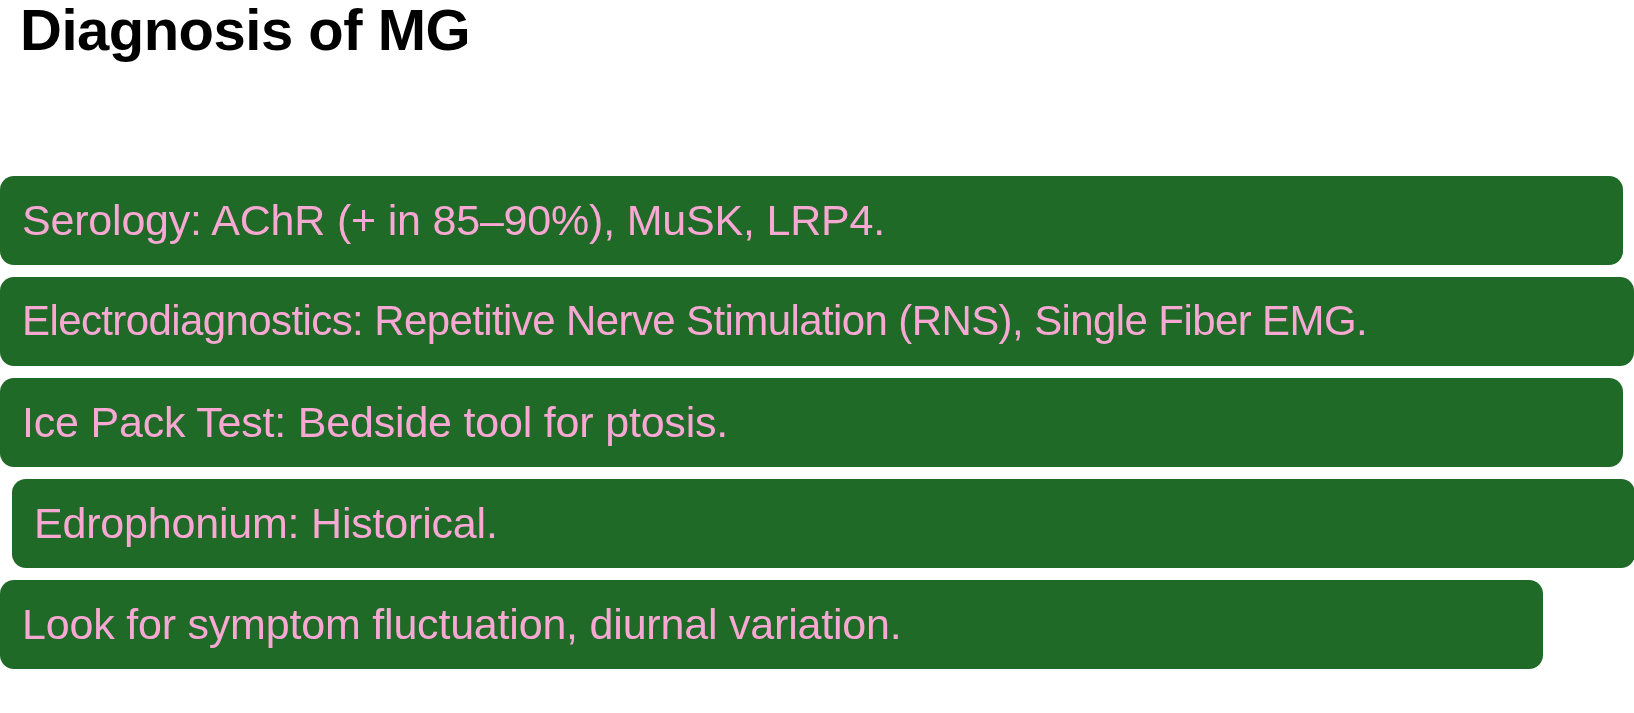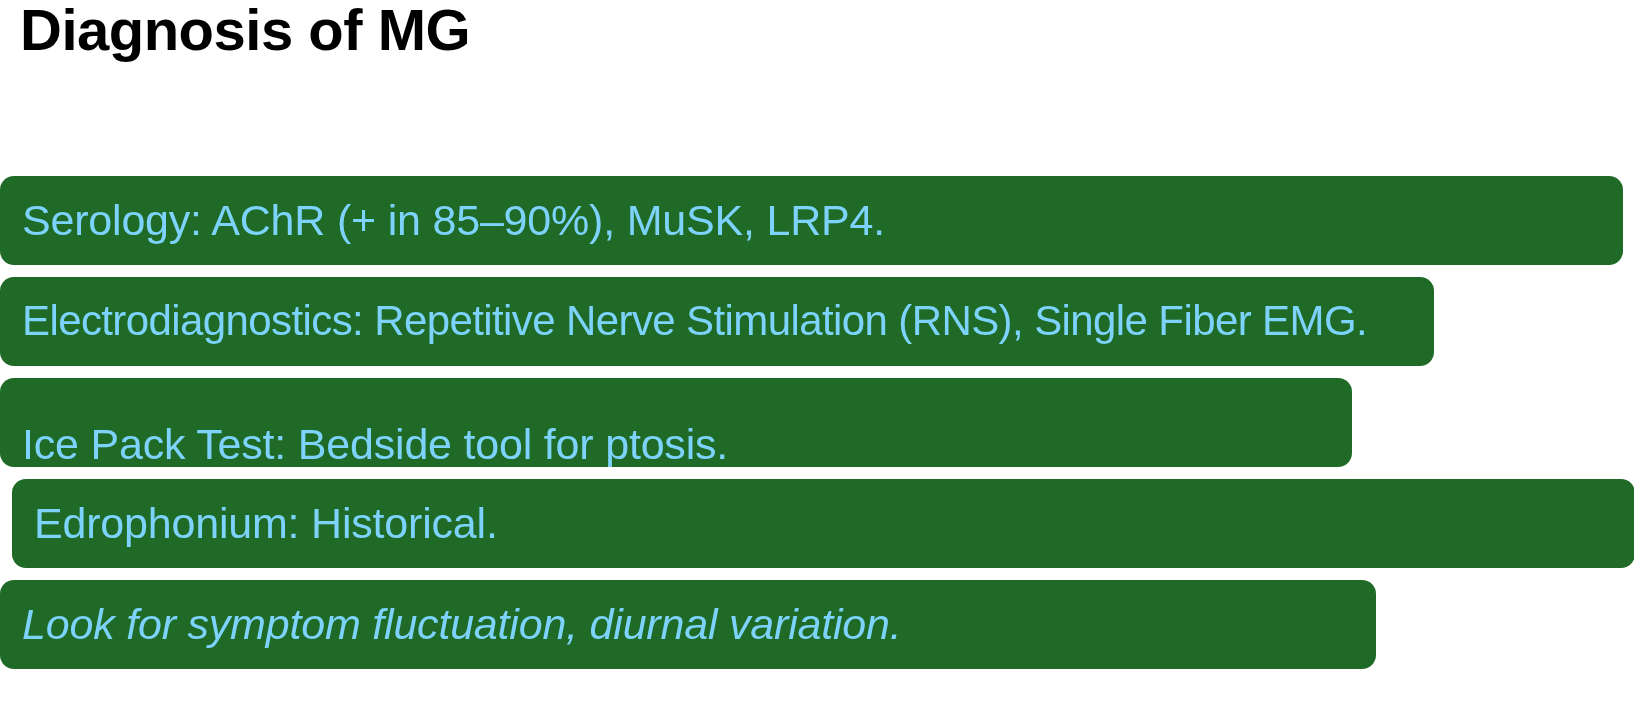--- a/index.html
+++ b/index.html
@@ -46,26 +46,26 @@
     border-radius: 14px;
     background: #1F6A26;
     display: flex;
     align-items: center;
     box-sizing: border-box;
     padding-left: 22px;
     padding-right: 14px;
     overflow: hidden;
   }
   .bar-1 { width: 1623px; }
-  .bar-2 { width: 1434px; border-radius: 14px 14px 14px 14px; }
-  .bar-3 { width: 1352px; align-items: flex-end; }
+  .bar-2 { width: 1634px; border-radius: 14px 14px 14px 14px; }
+  .bar-3 { width: 1623px; }
   .bar-4 { width: 1623px; margin-left: 12px; }
-  .bar-5 { width: 1376px; font-style: italic; }
+  .bar-5 { width: 1543px; }
   .bar-text {
-    color: #7dd3fc;
+    color: #f9a8d4;
     font-size: 43px;
     font-weight: 400;
     line-height: 1.05;
     white-space: nowrap;
     letter-spacing: -0.2px;
   }
   .bar-2 .bar-text {
     font-size: 42px;
     letter-spacing: -0.6px;
   }

